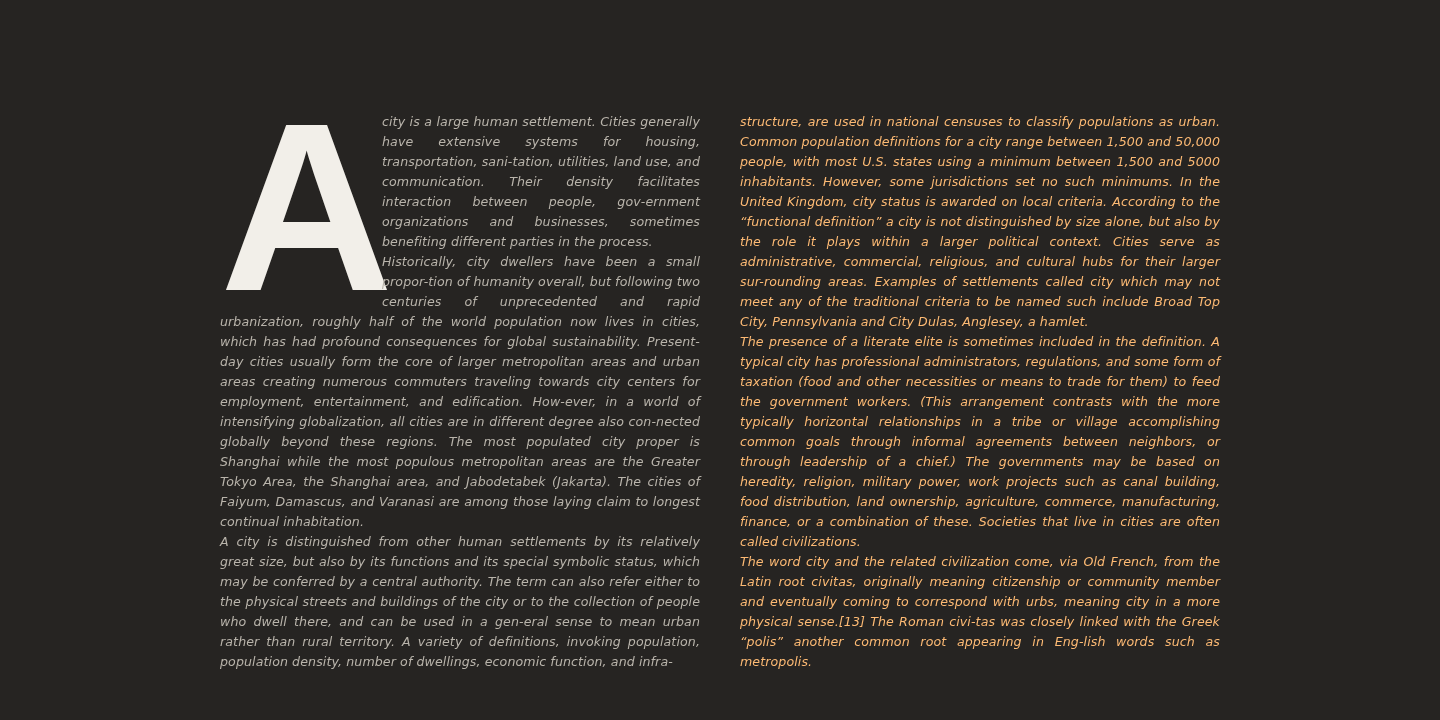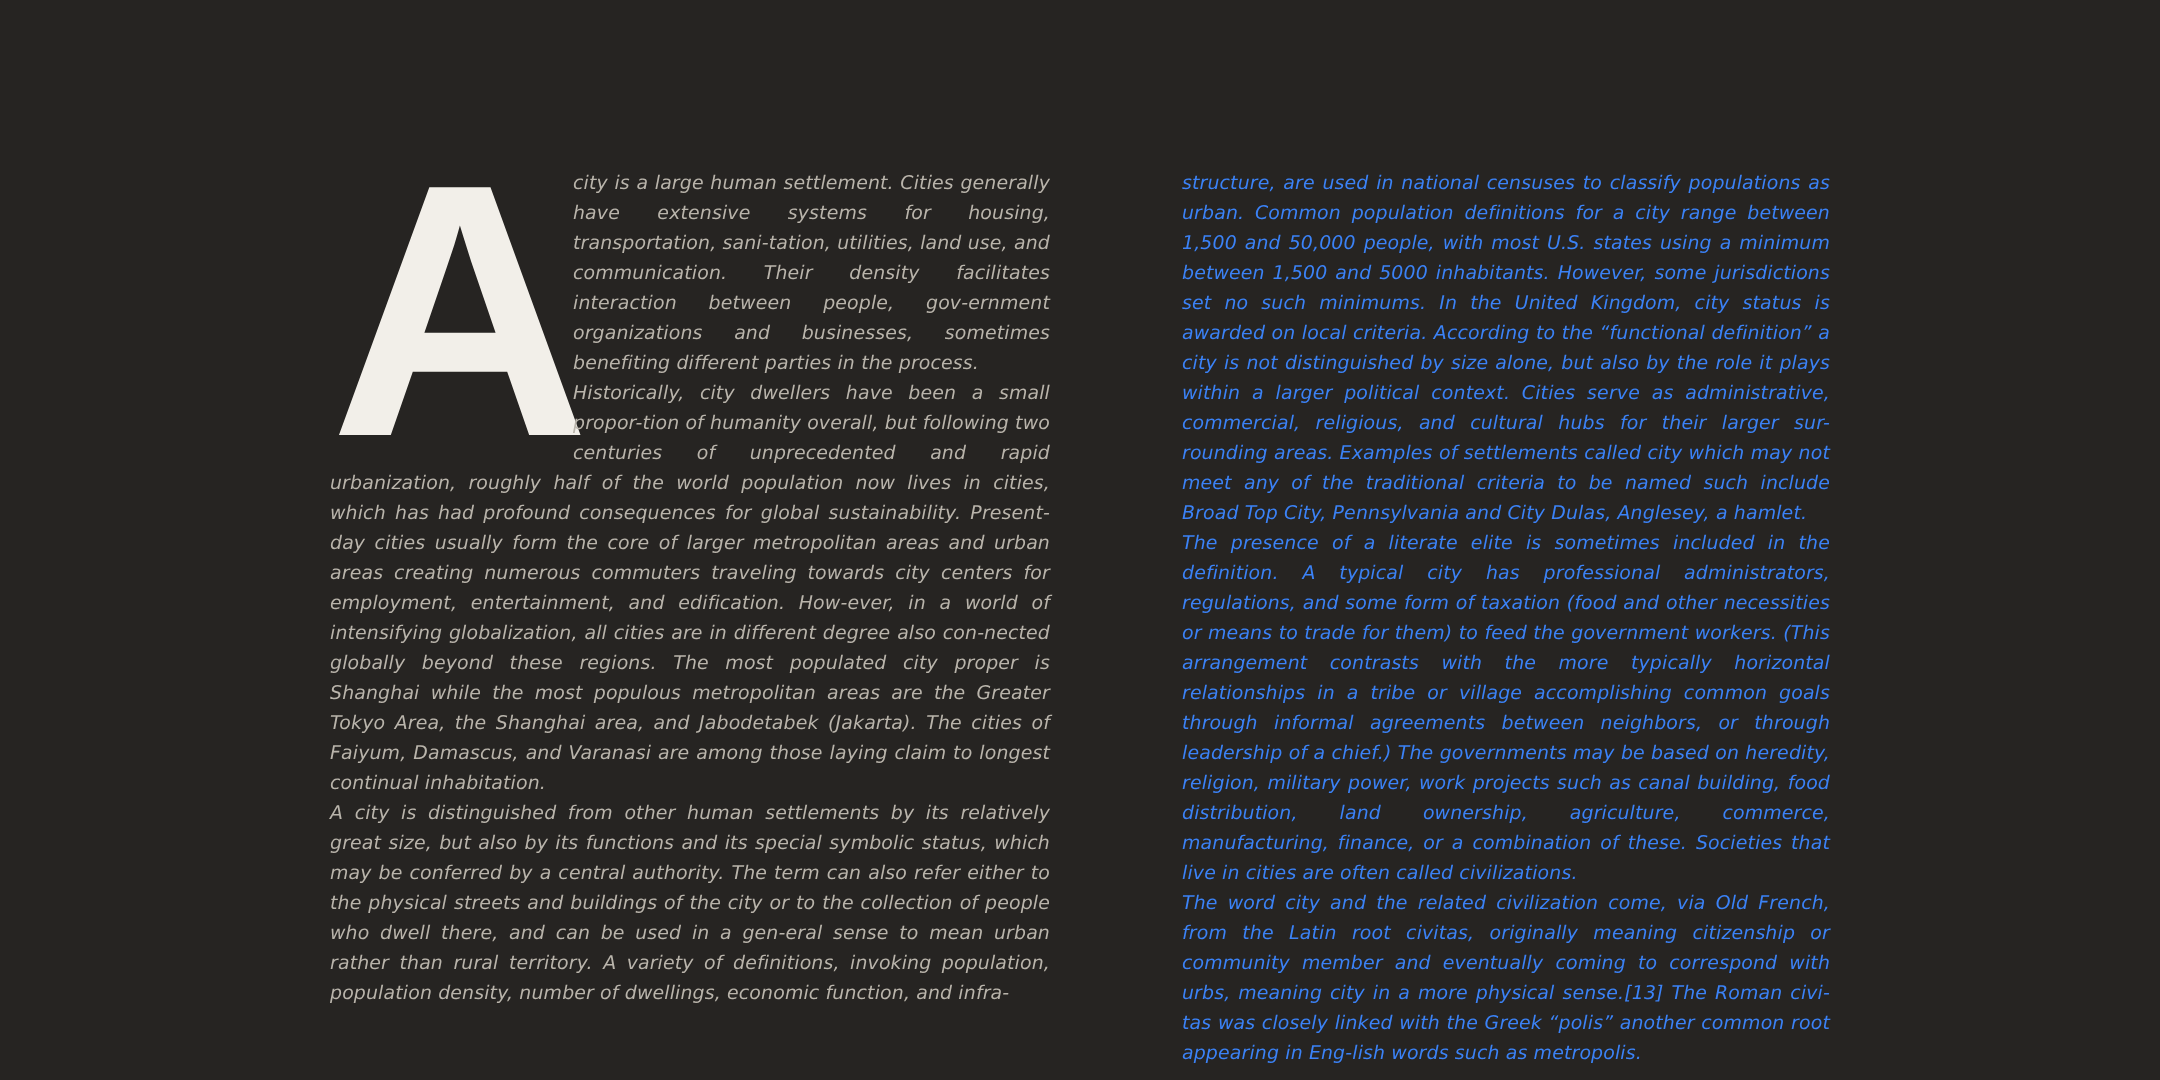--- a/index.html
+++ b/index.html
@@ -60,22 +60,21 @@
     hyphens: manual;
     letter-spacing: 0.1px;
     font-style: italic;
   }
 
   .col-left p.first-para {
     
   }
 
   .col-right p {
-    color: #3b82f6;
-    margin-left: 48px;
+    color: #fdba74;
   }
 </style>
 </head>
 <body>
 
 <div class="page">
   <div class="article">
 
     <div class="col col-left">
       <div class="dropcap">A</div>

